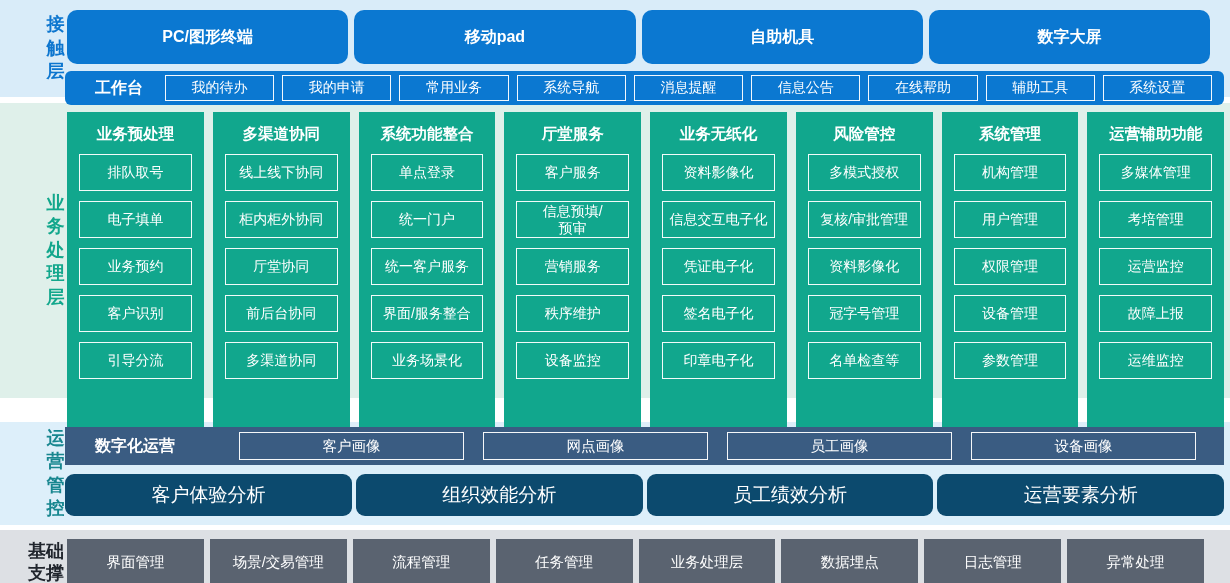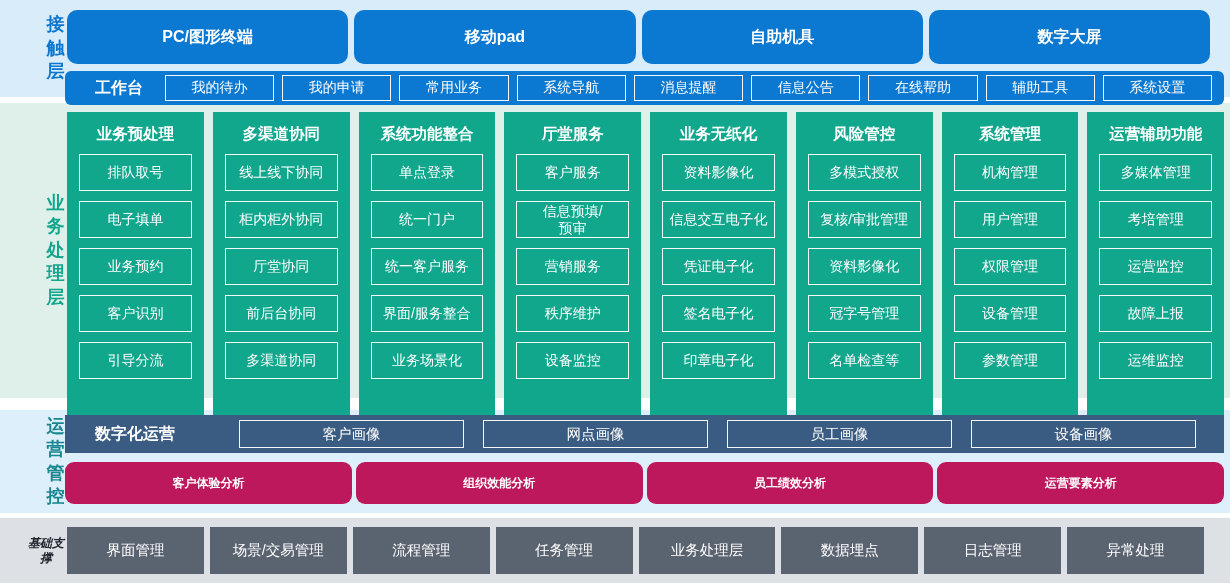--- a/index.html
+++ b/index.html
@@ -5,27 +5,27 @@
   * { box-sizing: border-box; margin: 0; padding: 0; }
   html, body { width: 1230px; height: 583px; }
   body {
     font-family: "Liberation Sans", "DejaVu Sans", sans-serif;
     background: #ffffff;
     overflow: hidden;
   }
   .band { display: flex; width: 1230px; }
   .band-contact    { height: 97px;  background: #d9ecf9; }
   .band-business   { height: 295px; background: #dff0ea; margin-top: 6px; }
-  .band-ops        { height: 103px; background: #ddeffa; margin-top: 12px; }
+  .band-ops        { height: 103px; background: #ddeffa; margin-top: 24px; }
   .band-foundation { height: 65px;  background: #dde0e4; margin-top: 5px; }
 
   .gutter { width: 65px; flex: 0 0 65px; display: flex; align-items: center; justify-content: flex-end; }
   .vlabel { font-weight: 700; text-align: center; line-height: 1.3; font-size: 18px; word-break: break-all; }
   .vlabel.narrow { width: 19px; }
-  .vlabel.wide   { width: 38px; font-size: 12px; line-height: 1.2; font-style: italic; }
+  .vlabel.wide   { width: 38px; font-size: 18px; line-height: 1.2; }
   .c-blue  { color: #0d76cf; }
   .c-green { color: #12a78c; }
   .c-teal  { color: #17868f; }
   .c-dark  { color: #20252d; }
 
   .content { flex: 1; margin-right: 6px; }
 
   
   .terminal-row { display: flex; gap: 6px; margin: 10px 14px 0 2px; height: 54px; }
   .terminal-btn {
@@ -63,21 +63,21 @@
     margin-top: 5px; height: 38px; background: #3a5c82; display: flex; align-items: center; color: #fff; gap: 36px;
   }
   .ops-bar-label { font-weight: 700; font-size: 16px; margin: 0 28px 0 30px; white-space: nowrap; }
   .ops-boxes { flex: 1; display: flex; gap: 19px; margin-right: 28px; }
   .ops-box {
     flex: 1; height: 28px; border: 1px solid rgba(255,255,255,0.95);
     display: flex; align-items: center; justify-content: center; font-size: 14.5px;
   }
   .analysis-row { display: flex; gap: 4px; margin-top: 9px; height: 42px; }
   .analysis-btn {
-    flex: 1; background: #be185d; color: #fff; font-weight: 700; font-size: 12px;
+    flex: 1; background: #0c4a6e; color: #fff; font-weight: 400; font-size: 19px;
     border-radius: 9px; display: flex; align-items: center; justify-content: center;
   }
 
   
   .foundation-items { display: flex; gap: 6px; margin: 9px 20px 0 2px; height: 47px; }
   .foundation-box {
     flex: 1; background: #5a6370; color: #fff; font-size: 14.5px;
     display: flex; align-items: center; justify-content: center; white-space: nowrap;
   }
 </style>

